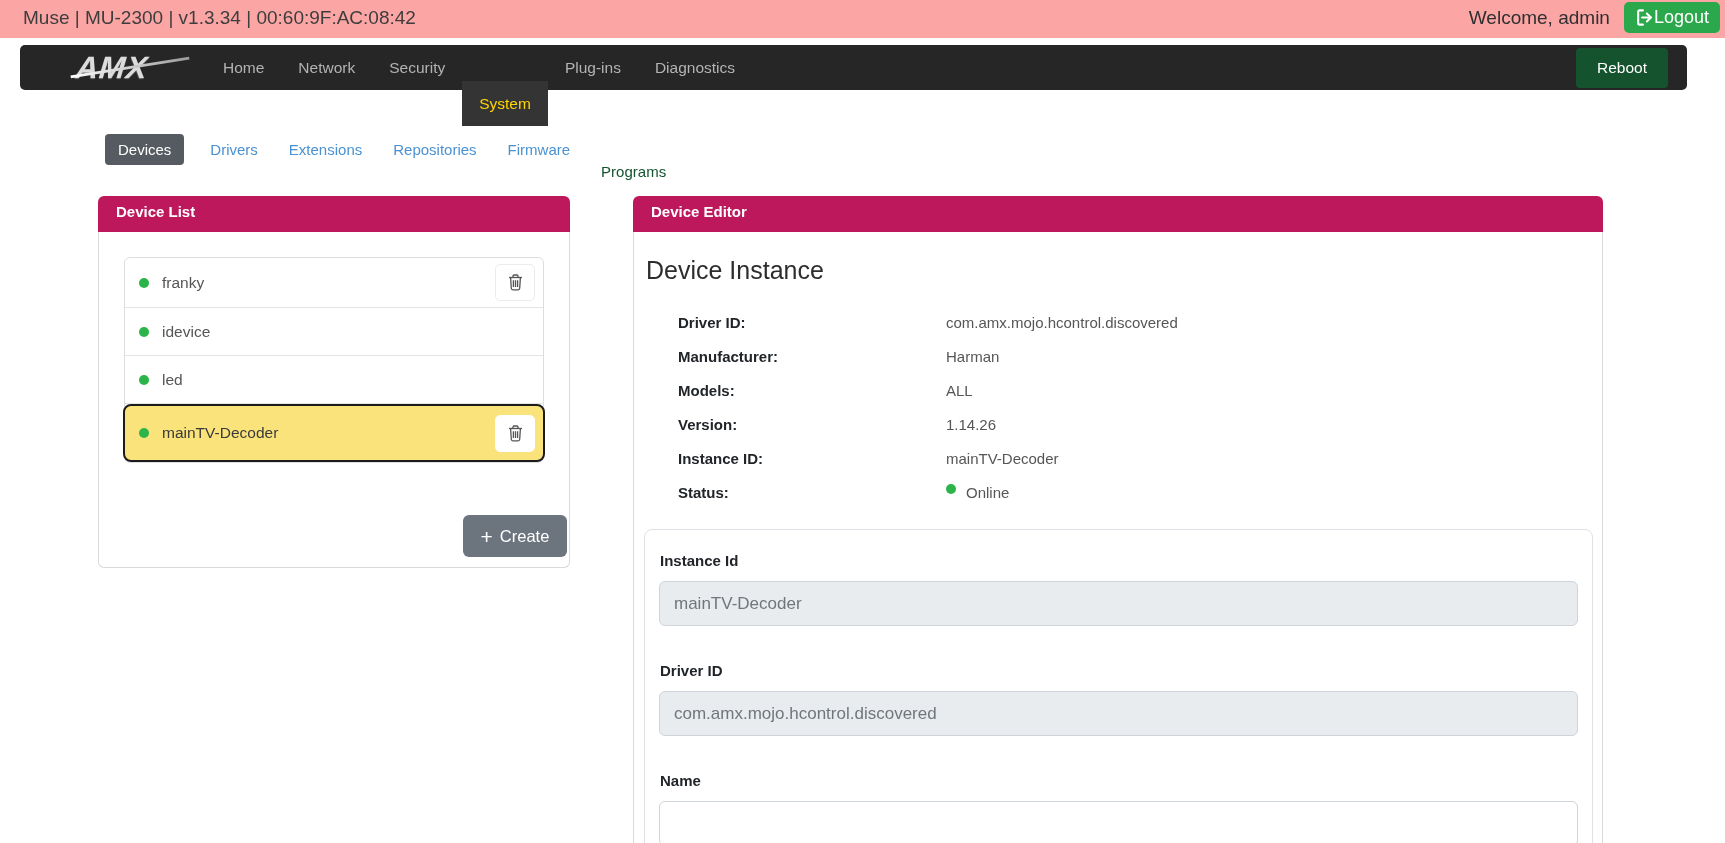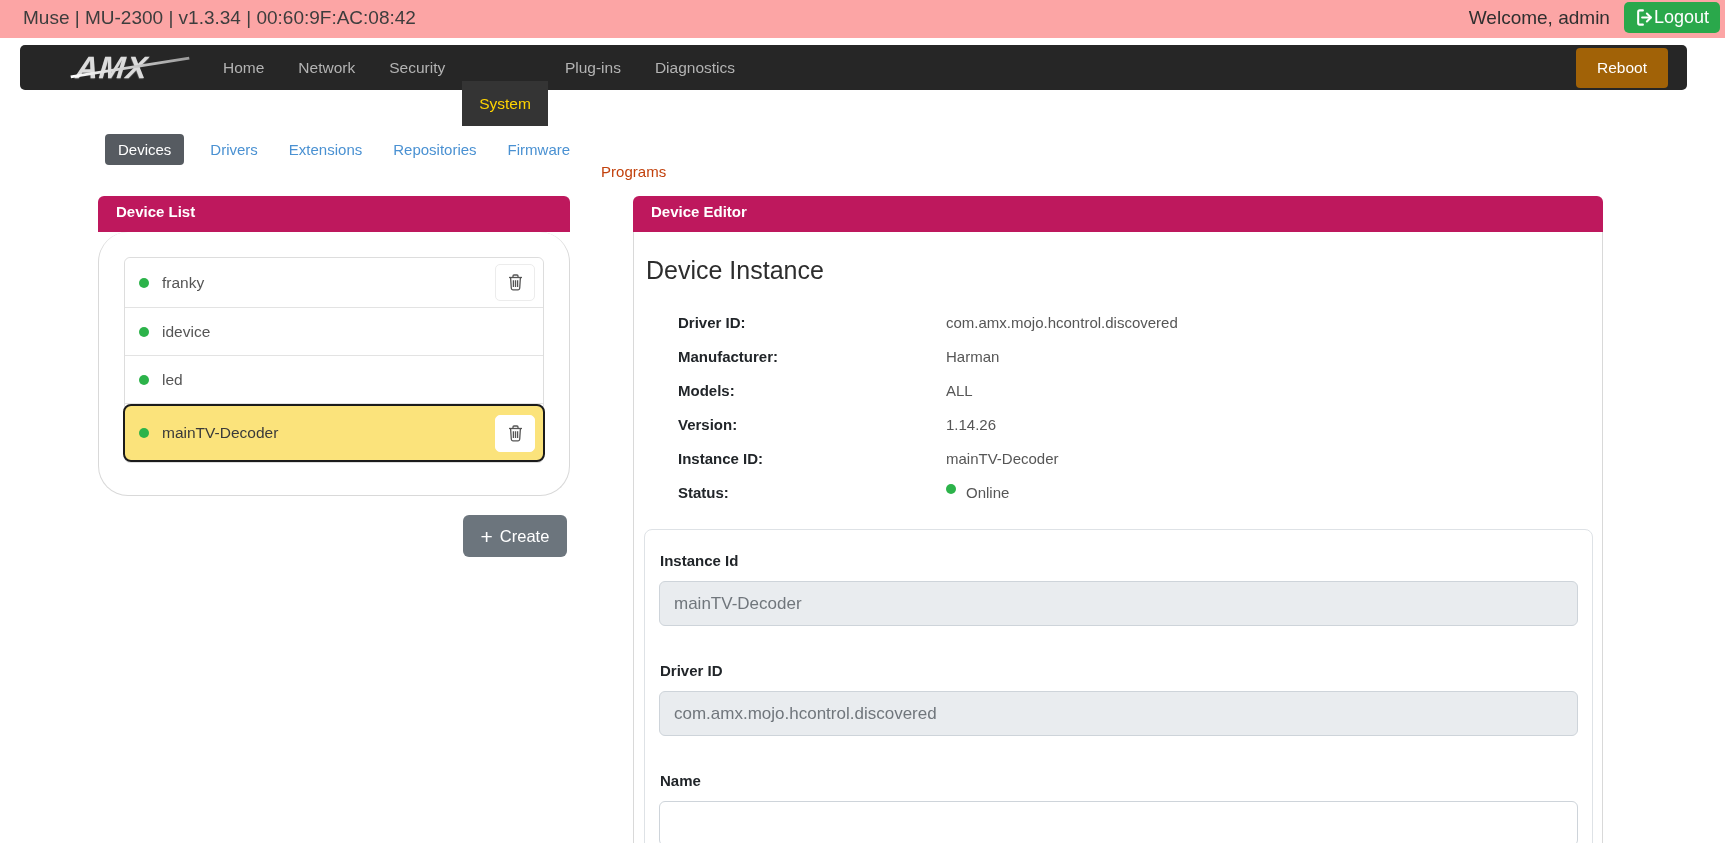--- a/index.html
+++ b/index.html
@@ -20,37 +20,37 @@
     background:#262626; border-radius:5px; display:flex; align-items:center; }
   .amx-logo { position:relative; margin-left:56px; width:108px; height:34px; }
   .amx-text { font-style:italic; font-weight:900; font-size:31px; letter-spacing:1px;
     color:#dcdcdc; text-shadow:0 1px 1px #777; display:inline-block; transform:skewX(-6deg); line-height:34px; }
   .amx-swoosh { position:absolute; left:-6px; top:15px; width:120px; height:3px;
     background:linear-gradient(90deg,#fff,#9a9a9a); transform:rotate(-9deg); }
   .nav-tabs { display:flex; height:100%; margin-left:22px; }
   .nav-tab { height:100%; line-height:45px; padding:0 17px; font-size:15.5px; color:#b3b3b3; cursor:pointer; }
   .nav-tab.active { background:#343434; }
   .nav-spacer { flex:1; }
-  .reboot-btn { margin-right:19px; background:#a16207; color:#fff; border:none; border-radius:4px;
+  .reboot-btn { margin-right:19px; background:#14532d; color:#fff; border:none; border-radius:4px;
     height:40px; padding:0 21px; font-size:15.5px; cursor:pointer; font-family:"Liberation Sans", sans-serif; }
 
   
   .subtabs { position:absolute; left:105px; top:119px; display:flex; align-items:center; gap:21px; }
   .subtab-active { background:#565b61; color:#fff; border:none; border-radius:4px;
     padding:7px 13px; font-size:15px; cursor:pointer; font-family:"Liberation Sans", sans-serif; }
   .subtab-link { color:#4a91d2; font-size:15px; padding:0 5px; cursor:pointer; text-decoration:none; }
 
   
   .panel-header { background:#be185d; color:#fff; font-size:15px; font-weight:bold;
     height:36px; line-height:32px; padding-left:18px; border-radius:6px 6px 0 0; }
   .panel-body { background:#fff; border:1px solid #d9d9d9; border-top:none; border-radius:0 0 6px 6px; }
 
   
   .device-list-panel { position:absolute; left:98px; top:196px; width:472px; }
-  .device-list-body { height:264px; padding:25px 25px 24px 25px;border-radius:30px; }
+  .device-list-body { height:336px; padding:25px 25px 24px 25px; }
   .list-group { border:1px solid #ddd; border-radius:6px; }
   .list-item { display:flex; align-items:center; min-height:48px; padding:6px 8px 6px 14px;
     border-bottom:1px solid #e3e3e3; cursor:pointer; background:#fff; }
   .list-item:first-child { border-radius:6px 6px 0 0; }
   .list-item:last-child { border-bottom:none; border-radius:0 0 6px 6px; }
   .list-item.selected { border:2px solid #1b1b1b; border-radius:8px; margin:0 -2px;
     min-height:58px; }
   .dot { width:10px; height:10px; border-radius:50%; background:#2cb34a; margin-right:13px; flex:0 0 auto; }
   .item-label { font-size:15.5px; color:#555; flex:1; }
   .list-item.selected .item-label { color:#3a3a3a; }
@@ -116,21 +116,21 @@
   <div class="nav-spacer"></div>
   <button class="reboot-btn">Reboot</button>
 </div>
 
 <div class="subtabs">
   <button class="subtab-active">Devices</button>
   <a class="subtab-link" style="color: rgb(74, 145, 210);">Drivers</a>
   <a class="subtab-link" style="color: rgb(74, 145, 210);">Extensions</a>
   <a class="subtab-link" style="color: rgb(74, 145, 210);">Repositories</a>
   <a class="subtab-link" style="color: rgb(74, 145, 210);">Firmware</a>
-  <a class="subtab-link" style="color: #c2410c; margin-top: 44px;">Programs</a>
+  <a class="subtab-link" style="color: #14532d; margin-top: 44px;">Programs</a>
 </div>
 
 <div class="device-list-panel">
   <div class="panel-header">Device List</div>
   <div class="panel-body device-list-body">
     <div class="list-group">
 
       <div class="list-item">
         <span class="dot" style="background-color: rgb(44, 179, 74);"></span>
         <span class="item-label">franky</span>

